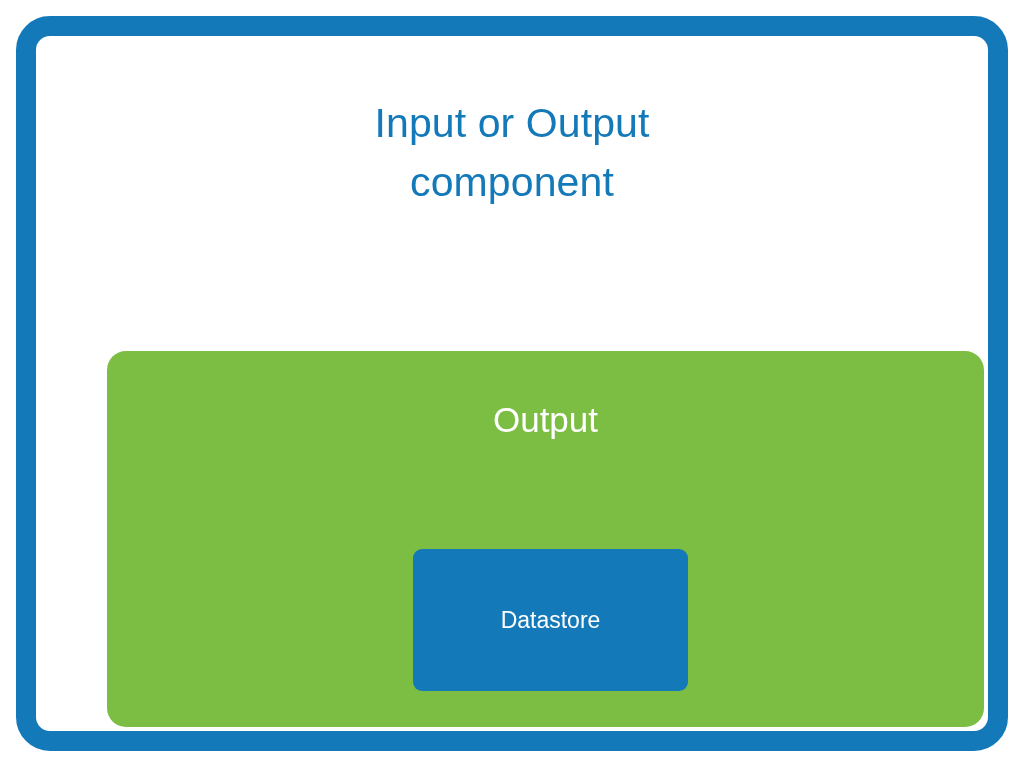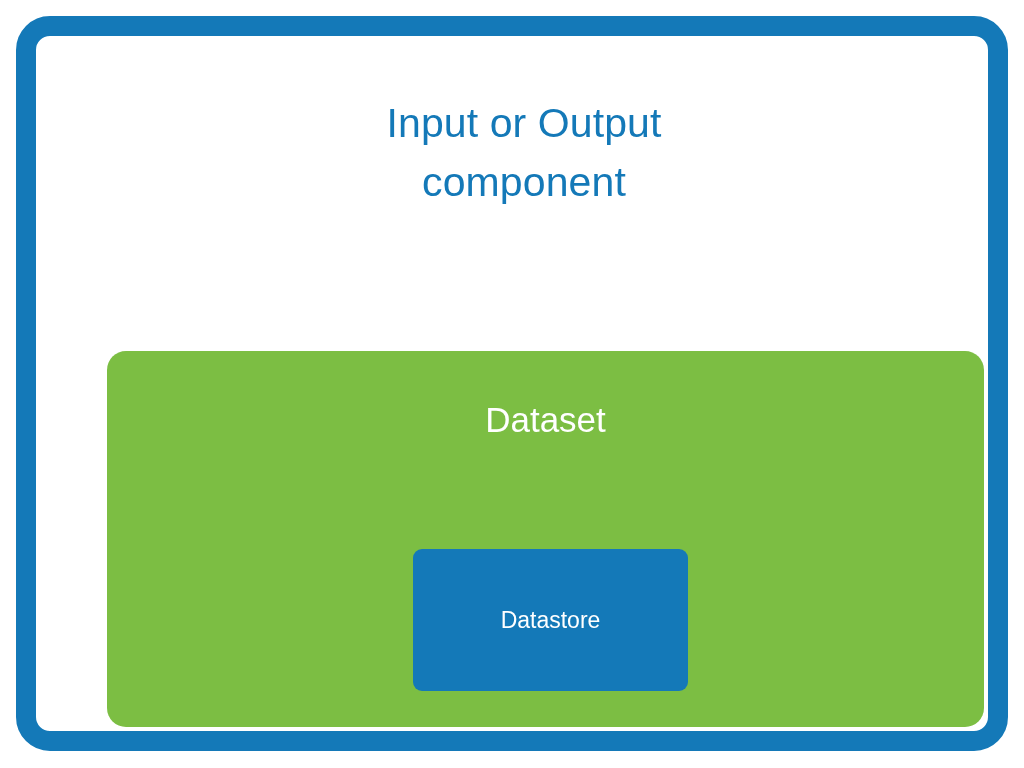--- a/index.html
+++ b/index.html
@@ -40,21 +40,20 @@
     left: 0;
     top: 58px;
     width: 100%;
     text-align: center;
     color: #1479b8;
     font-size: 41px;
     line-height: 59px;
     font-weight: 400;
     letter-spacing: 0.1px;
     white-space: pre-line;
-    padding-left: 12px;
   }
 
   
   .dataset-block {
     position: absolute;
     left: 71px;
     top: 315px;
     width: 877px;
     height: 376px;
     background: #7cbe43;
@@ -104,21 +103,21 @@
 
 <div id="canvas">
 
   <div class="component-frame">
 
     <div class="component-title">Input or Output
 component</div>
 
     <div class="dataset-block">
 
-      <div class="dataset-label">Dataset</div>
+      <div class="dataset-label">Output</div>
 
       <div class="datastore-block">
         <div class="datastore-label">Datastore</div>
       </div>
 
     </div>
 
   </div>
 
 </div>

